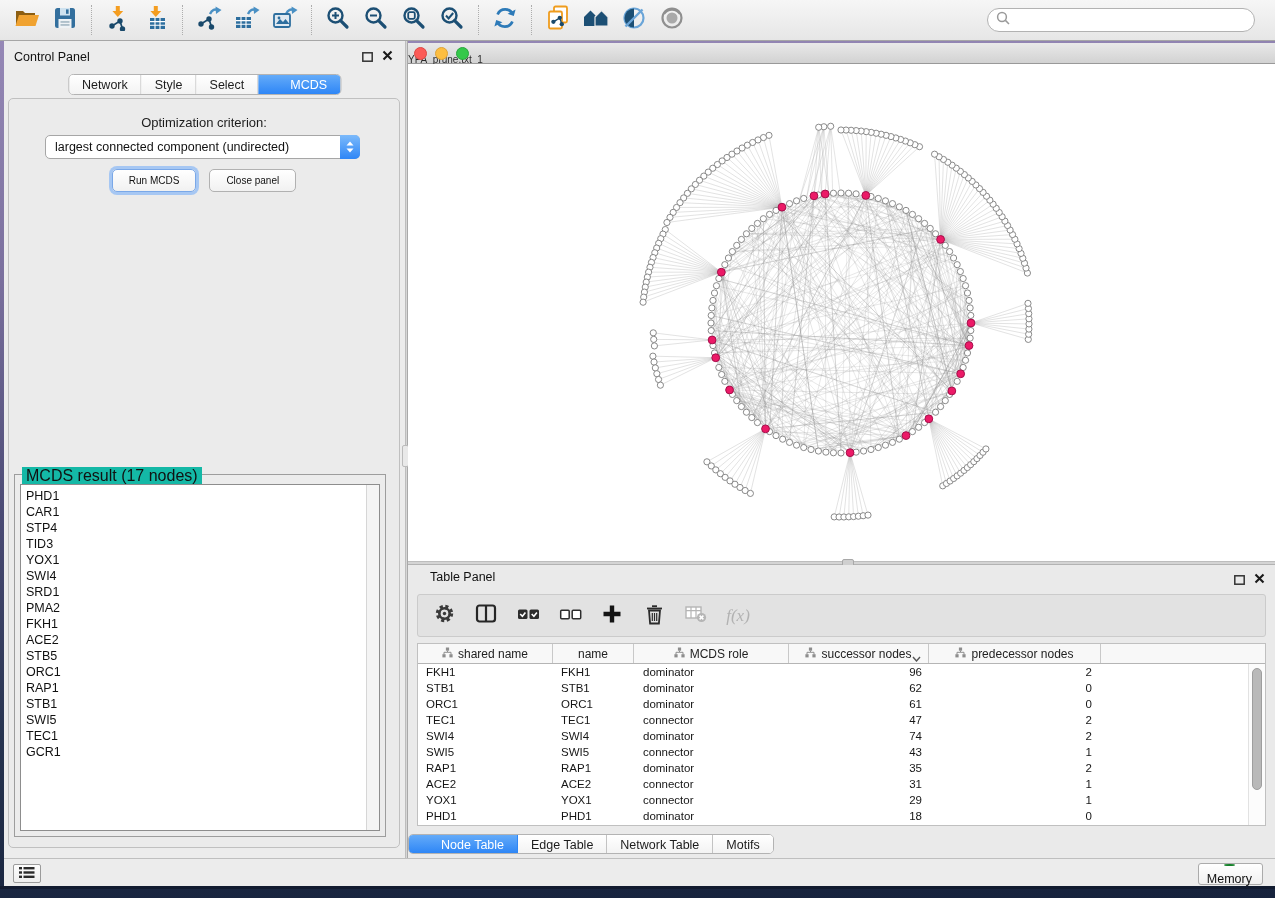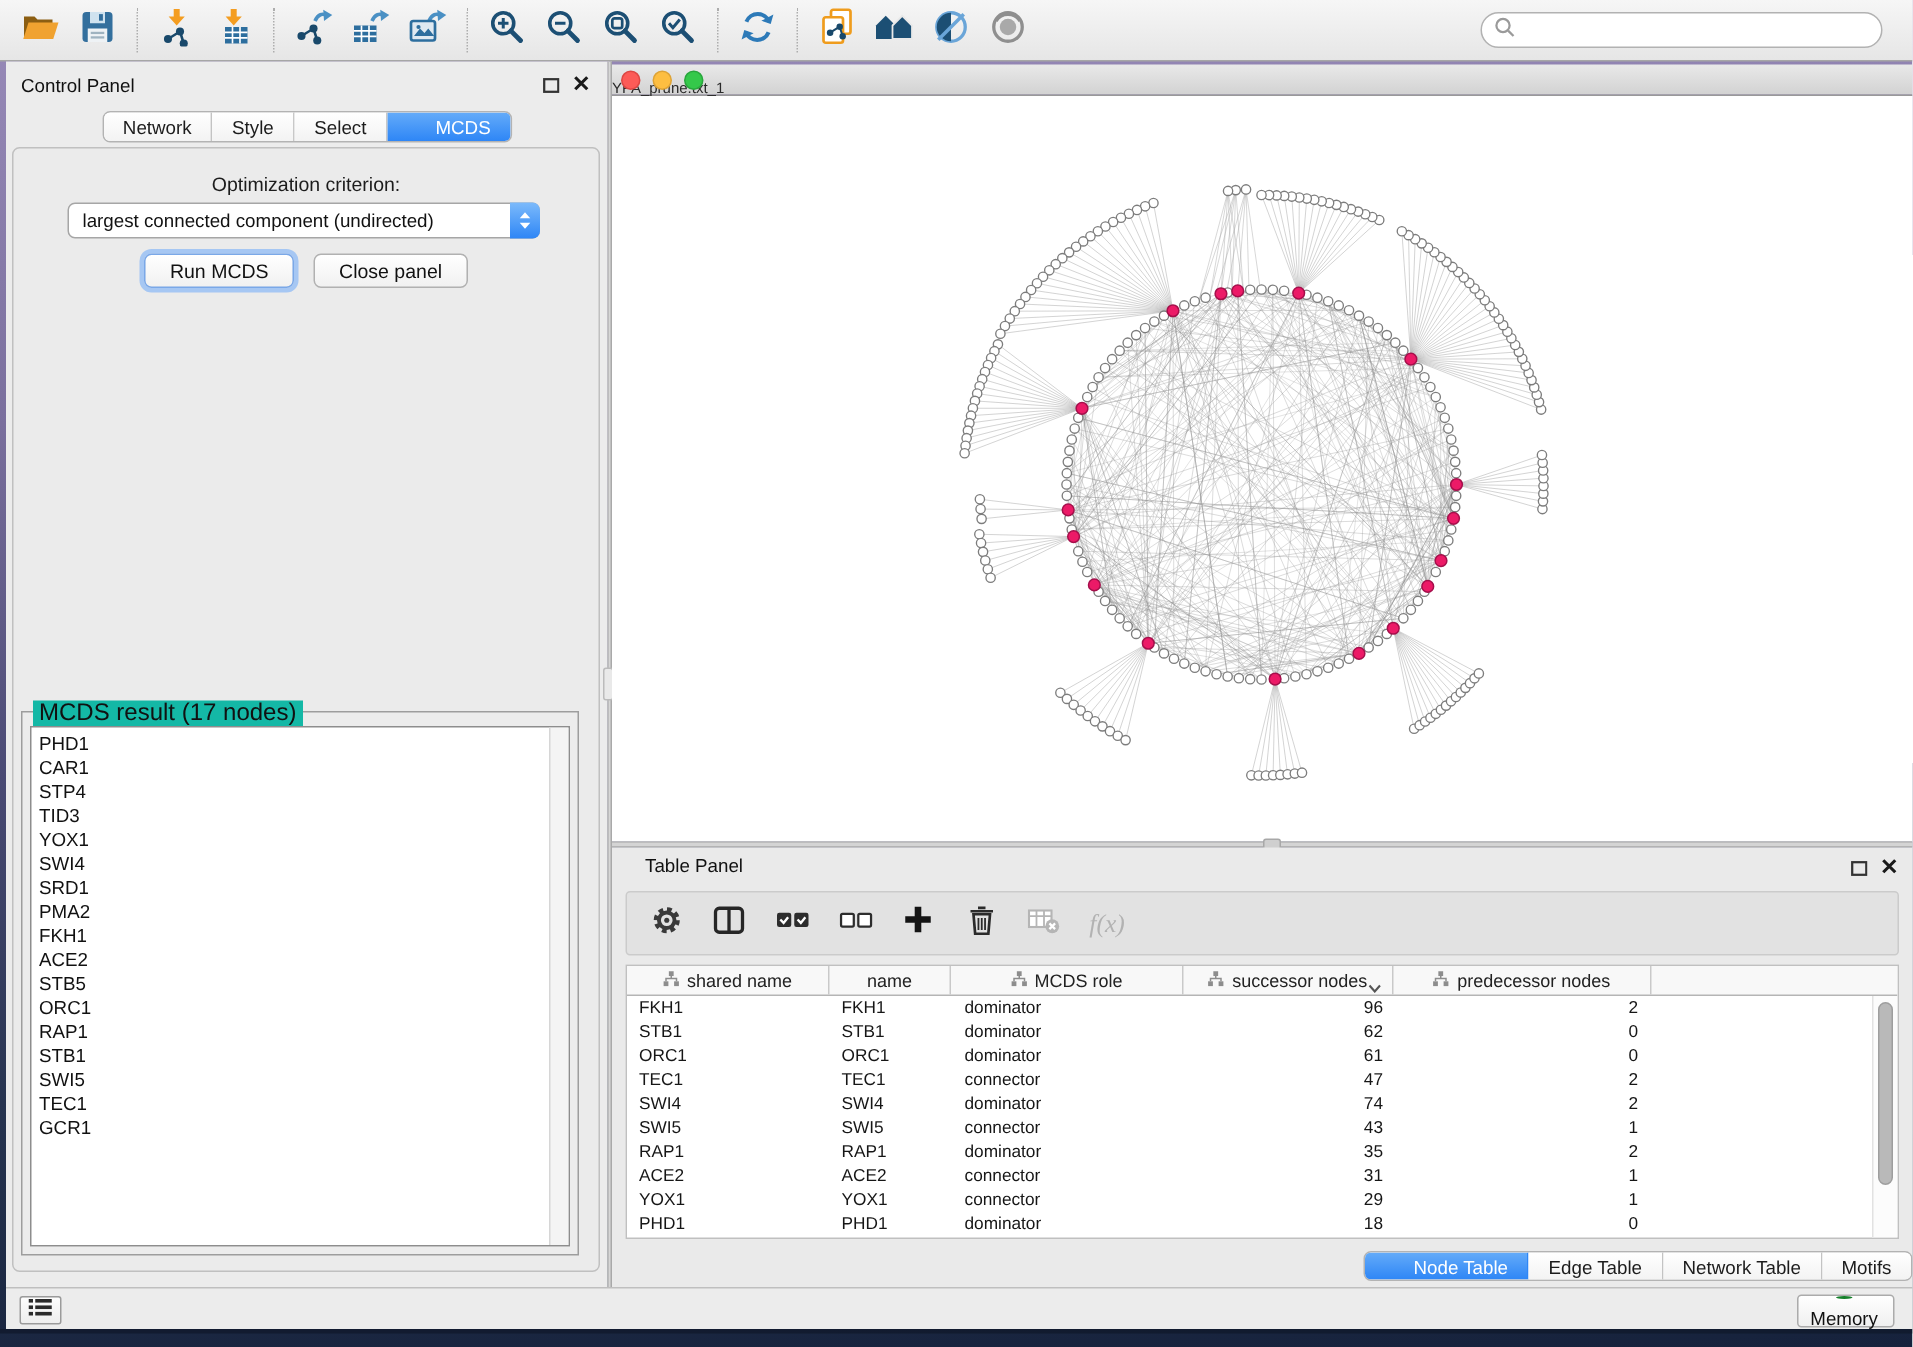--- a/index.html
+++ b/index.html
@@ -36,21 +36,21 @@
     border:1px solid #c0c0c0; border-radius:5px; background:#ebebeb; }
   .opt-label { position:absolute; top:16px; left:0; right:0; text-align:center; font-size:13px; }
   .dropdown { position:absolute; top:36px; left:36px; right:39px; height:24px;
     background:#fff; border:1px solid #a6a6a6; border-radius:5px;
     display:flex; align-items:center; }
   .dropdown .dd-text { flex:1; padding-left:9px; font-size:12.5px; color:#111; white-space:nowrap; overflow:hidden; }
   .dd-step { width:20px; height:24px; margin:-1px -1px -1px 0; border-radius:0 5px 5px 0;
     background:linear-gradient(#7cbafb,#2e86f6); display:flex; flex-direction:column;
     align-items:center; justify-content:center; gap:2px; }
   .btn-row { position:absolute; top:70px; left:0; right:0; display:flex; justify-content:center; gap:13px; }
-  .pbtn { height:23px; padding:0 16px; font-size:13px; color:#111;
+  .pbtn { height:23px; padding:0 16px; font-size:10px; color:#111;
     background:linear-gradient(#ffffff,#f1f1f1); border:1px solid #b1b1b1; border-radius:5px;
     display:flex; align-items:center; }
   .pbtn.focused { box-shadow:0 0 0 3px rgba(110,170,250,.55); border-color:#7aa8e8; }
   .fieldset { position:absolute; left:5px; right:13px; top:375px; bottom:10px;
     border:1px solid #9d9d9d; background:#ececec; }
   .fieldset .legend { position:absolute; top:-8px; left:7px; background:#14b8a6;
     padding:0 4px; font-size:16px; color:#111; }
   .mcds-list { position:absolute; left:5px; right:5px; top:9px; bottom:5px;
     background:#fff; border:1px solid #8d8d8d; overflow:hidden; }
   .mcds-item { font-size:12.5px; line-height:16px; padding-left:5px; color:#111; }
@@ -99,21 +99,21 @@
   .th .sort { position:absolute; right:7px; top:7px; }
   .trow { display:flex; height:16px; }
   .td { font-size:11.5px; line-height:16px; color:#161616; white-space:nowrap; overflow:hidden; }
   .c0 { width:135px; } .c1 { width:81px; } .c2 { width:155px; } .c3 { width:140px; } .c4 { width:172px; }
   .td.c0 { padding-left:8px; } .td.c1 { padding-left:8px; } .td.c2 { padding-left:9px; }
   .td.c3 { text-align:right; padding-right:7px; } .td.c4 { text-align:right; padding-right:9px; }
   .tscroll { position:absolute; right:0; top:20px; bottom:0; width:17px;
     background:#fcfcfc; border-left:1px solid #e2e2e2; }
   .tthumb { position:absolute; left:3px; top:4px; width:10px; height:122px;
     background:#b9b9b9; border:1px solid #9e9e9e; border-radius:5px; }
-  .tp-tabs { position:absolute; left:0; right:0; top:269px; display:flex; justify-content:flex-end; }
+  .tp-tabs { position:absolute; left:0; right:0; top:269px; display:flex; justify-content:flex-start; }
   .tp-tabs .group { display:flex; border:1px solid #b3b3b3; border-radius:5px; overflow:hidden;
     background:#fff; height:20px; }
 
   
   .status-bar { position:absolute; left:4px; right:0; bottom:12px; height:28px;
     background:#ececec; border-top:1px solid #bfbfbf; }
   .menu-btn { position:absolute; left:9px; top:5px; width:28px; height:19px;
     background:linear-gradient(#fdfdfd,#eee); border:1px solid #9b9b9b; border-radius:2px;
     display:flex; align-items:center; justify-content:center; }
   .memory-btn { position:absolute; right:12px; top:4px; height:22px; padding:0 10px 0 8px;

